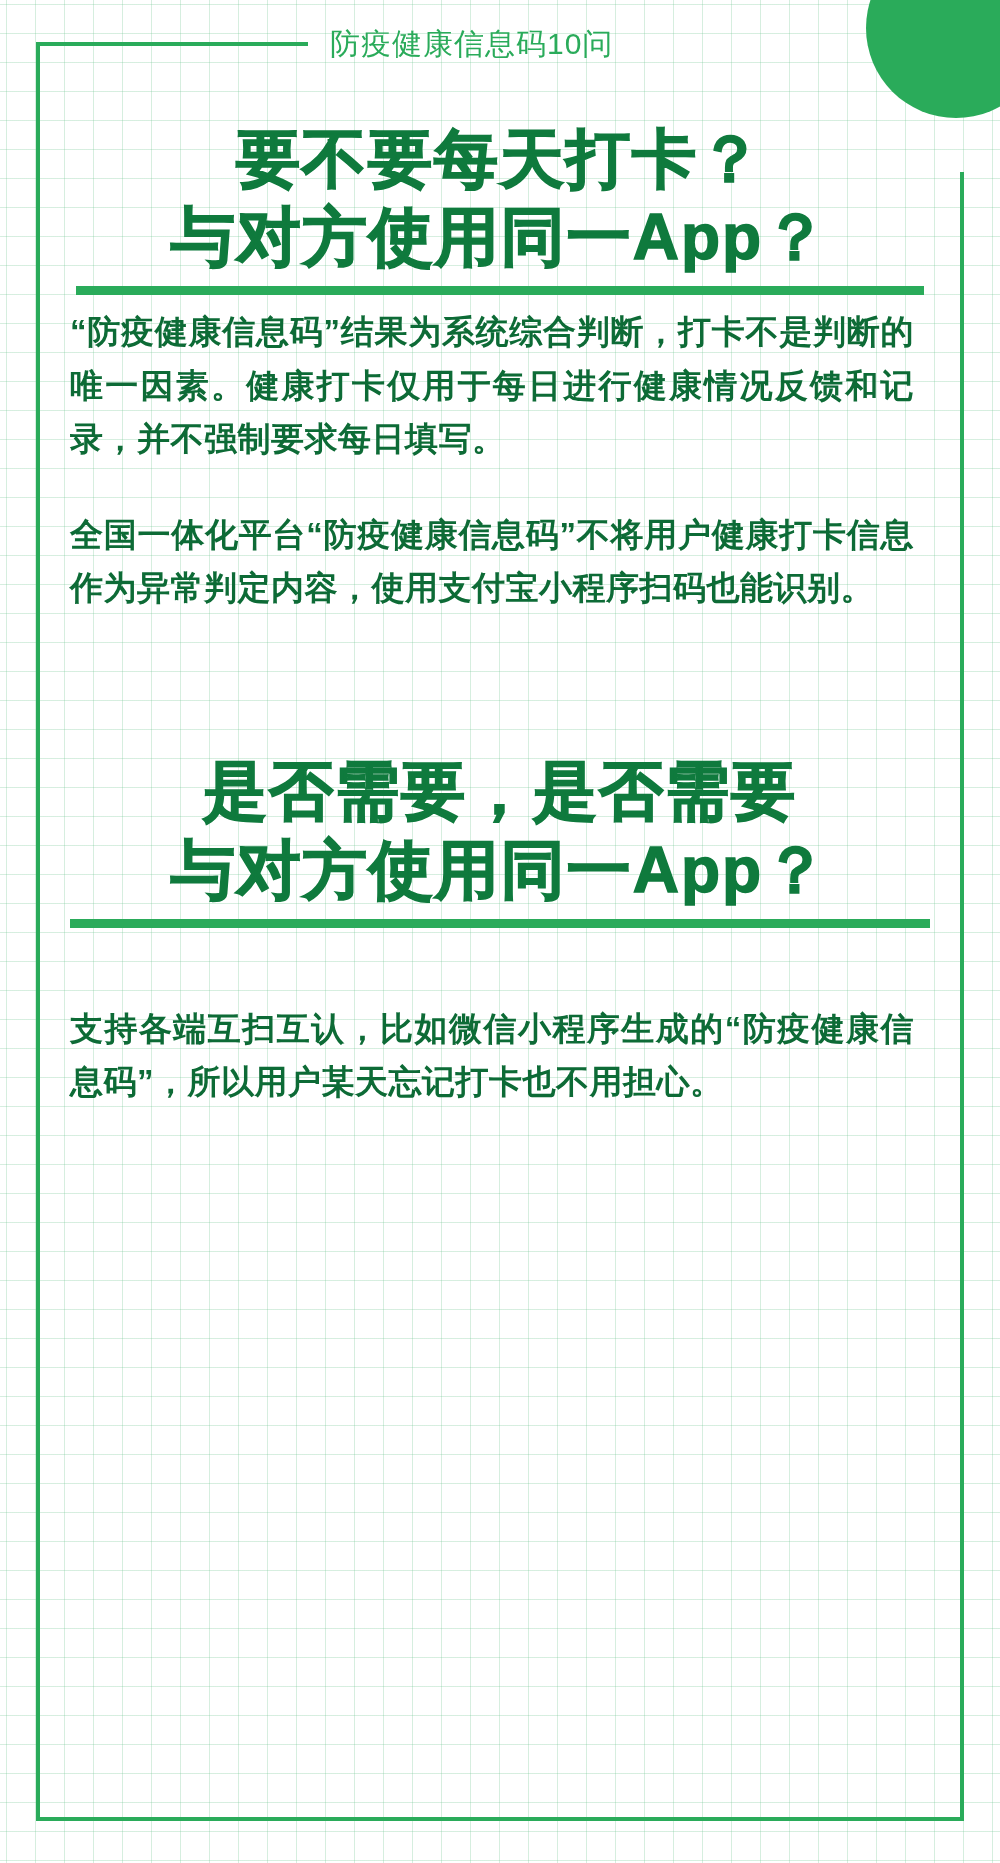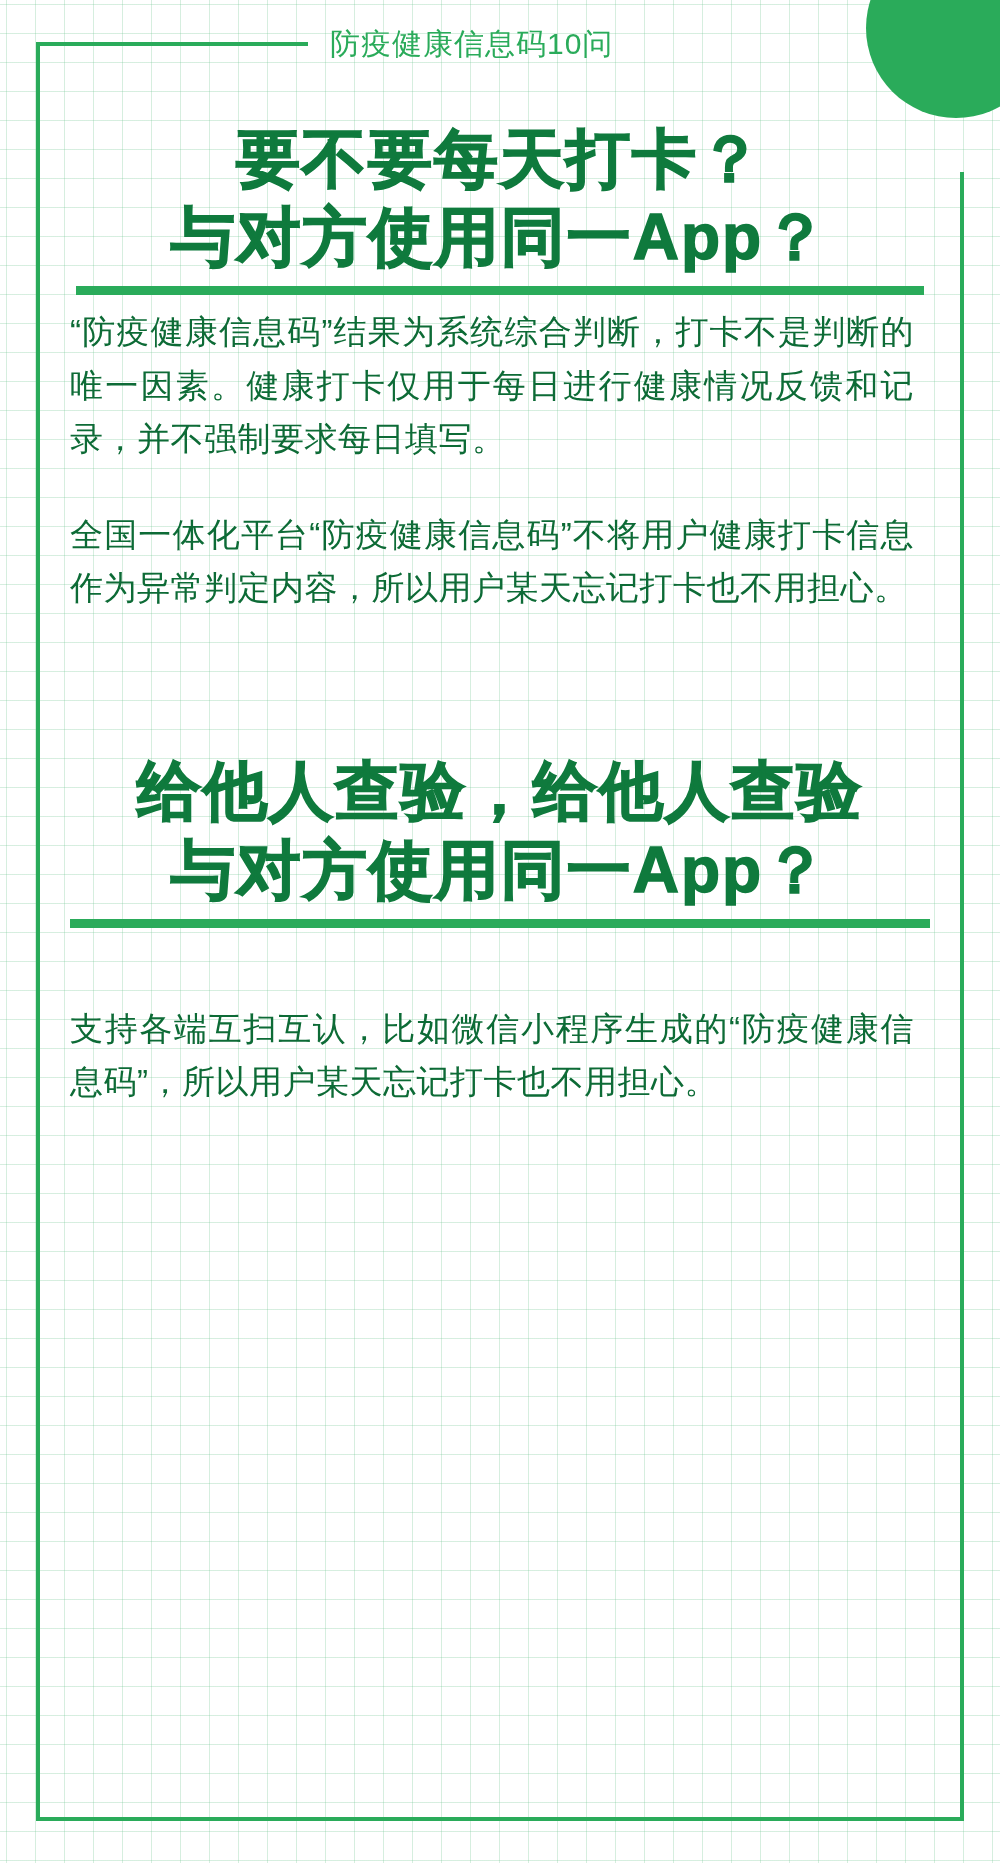--- a/index.html
+++ b/index.html
@@ -117,20 +117,21 @@
 
   
   .para {
     color: #0d6b36;
     font-size: 33px;
     line-height: 1.62;
     letter-spacing: 0.5px;
     text-align: justify;
     text-align-last: left;
     margin: 0 16px 42px 0;
+    font-weight: bold;
   }
   .para:first-of-type { margin-top: 0; }
 
   .block-a { margin-top: 64px; }
   .block-b { margin-top: 74px; }
 
   .spacer-lg { height: 96px; }
 </style>
 </head>
 <body>
@@ -150,27 +151,27 @@
 
     <div class="section">
       <div class="heading">
         <span class="ln">要不要每天打卡？</span>
         <span class="ln">与对方使用同一App？</span>
       </div>
       <div class="heading-rule rule-1"></div>
     </div>
 
     <p class="para block-a">“防疫健康信息码”结果为系统综合判断，打卡不是判断的唯一因素。健康打卡仅用于每日进行健康情况反馈和记录，并不强制要求每日填写。</p>
-    <p class="para">全国一体化平台“防疫健康信息码”不将用户健康打卡信息作为异常判定内容，所以用户某天忘记打卡也不用担心。</p>
+    <p class="para">全国一体化平台“防疫健康信息码”不将用户健康打卡信息作为异常判定内容，使用支付宝小程序扫码也能识别。</p>
 
     <div class="spacer-lg"></div>
 
     <div class="section">
       <div class="heading">
-        <span class="ln">给他人查验，给他人查验</span>
+        <span class="ln">是否需要，是否需要</span>
         <span class="ln">与对方使用同一App？</span>
       </div>
       <div class="heading-rule rule-2"></div>
     </div>
 
     <p class="para block-b">支持各端互扫互认，比如微信小程序生成的“防疫健康信息码”，所以用户某天忘记打卡也不用担心。</p>
 
   </div>
 </div>
 

